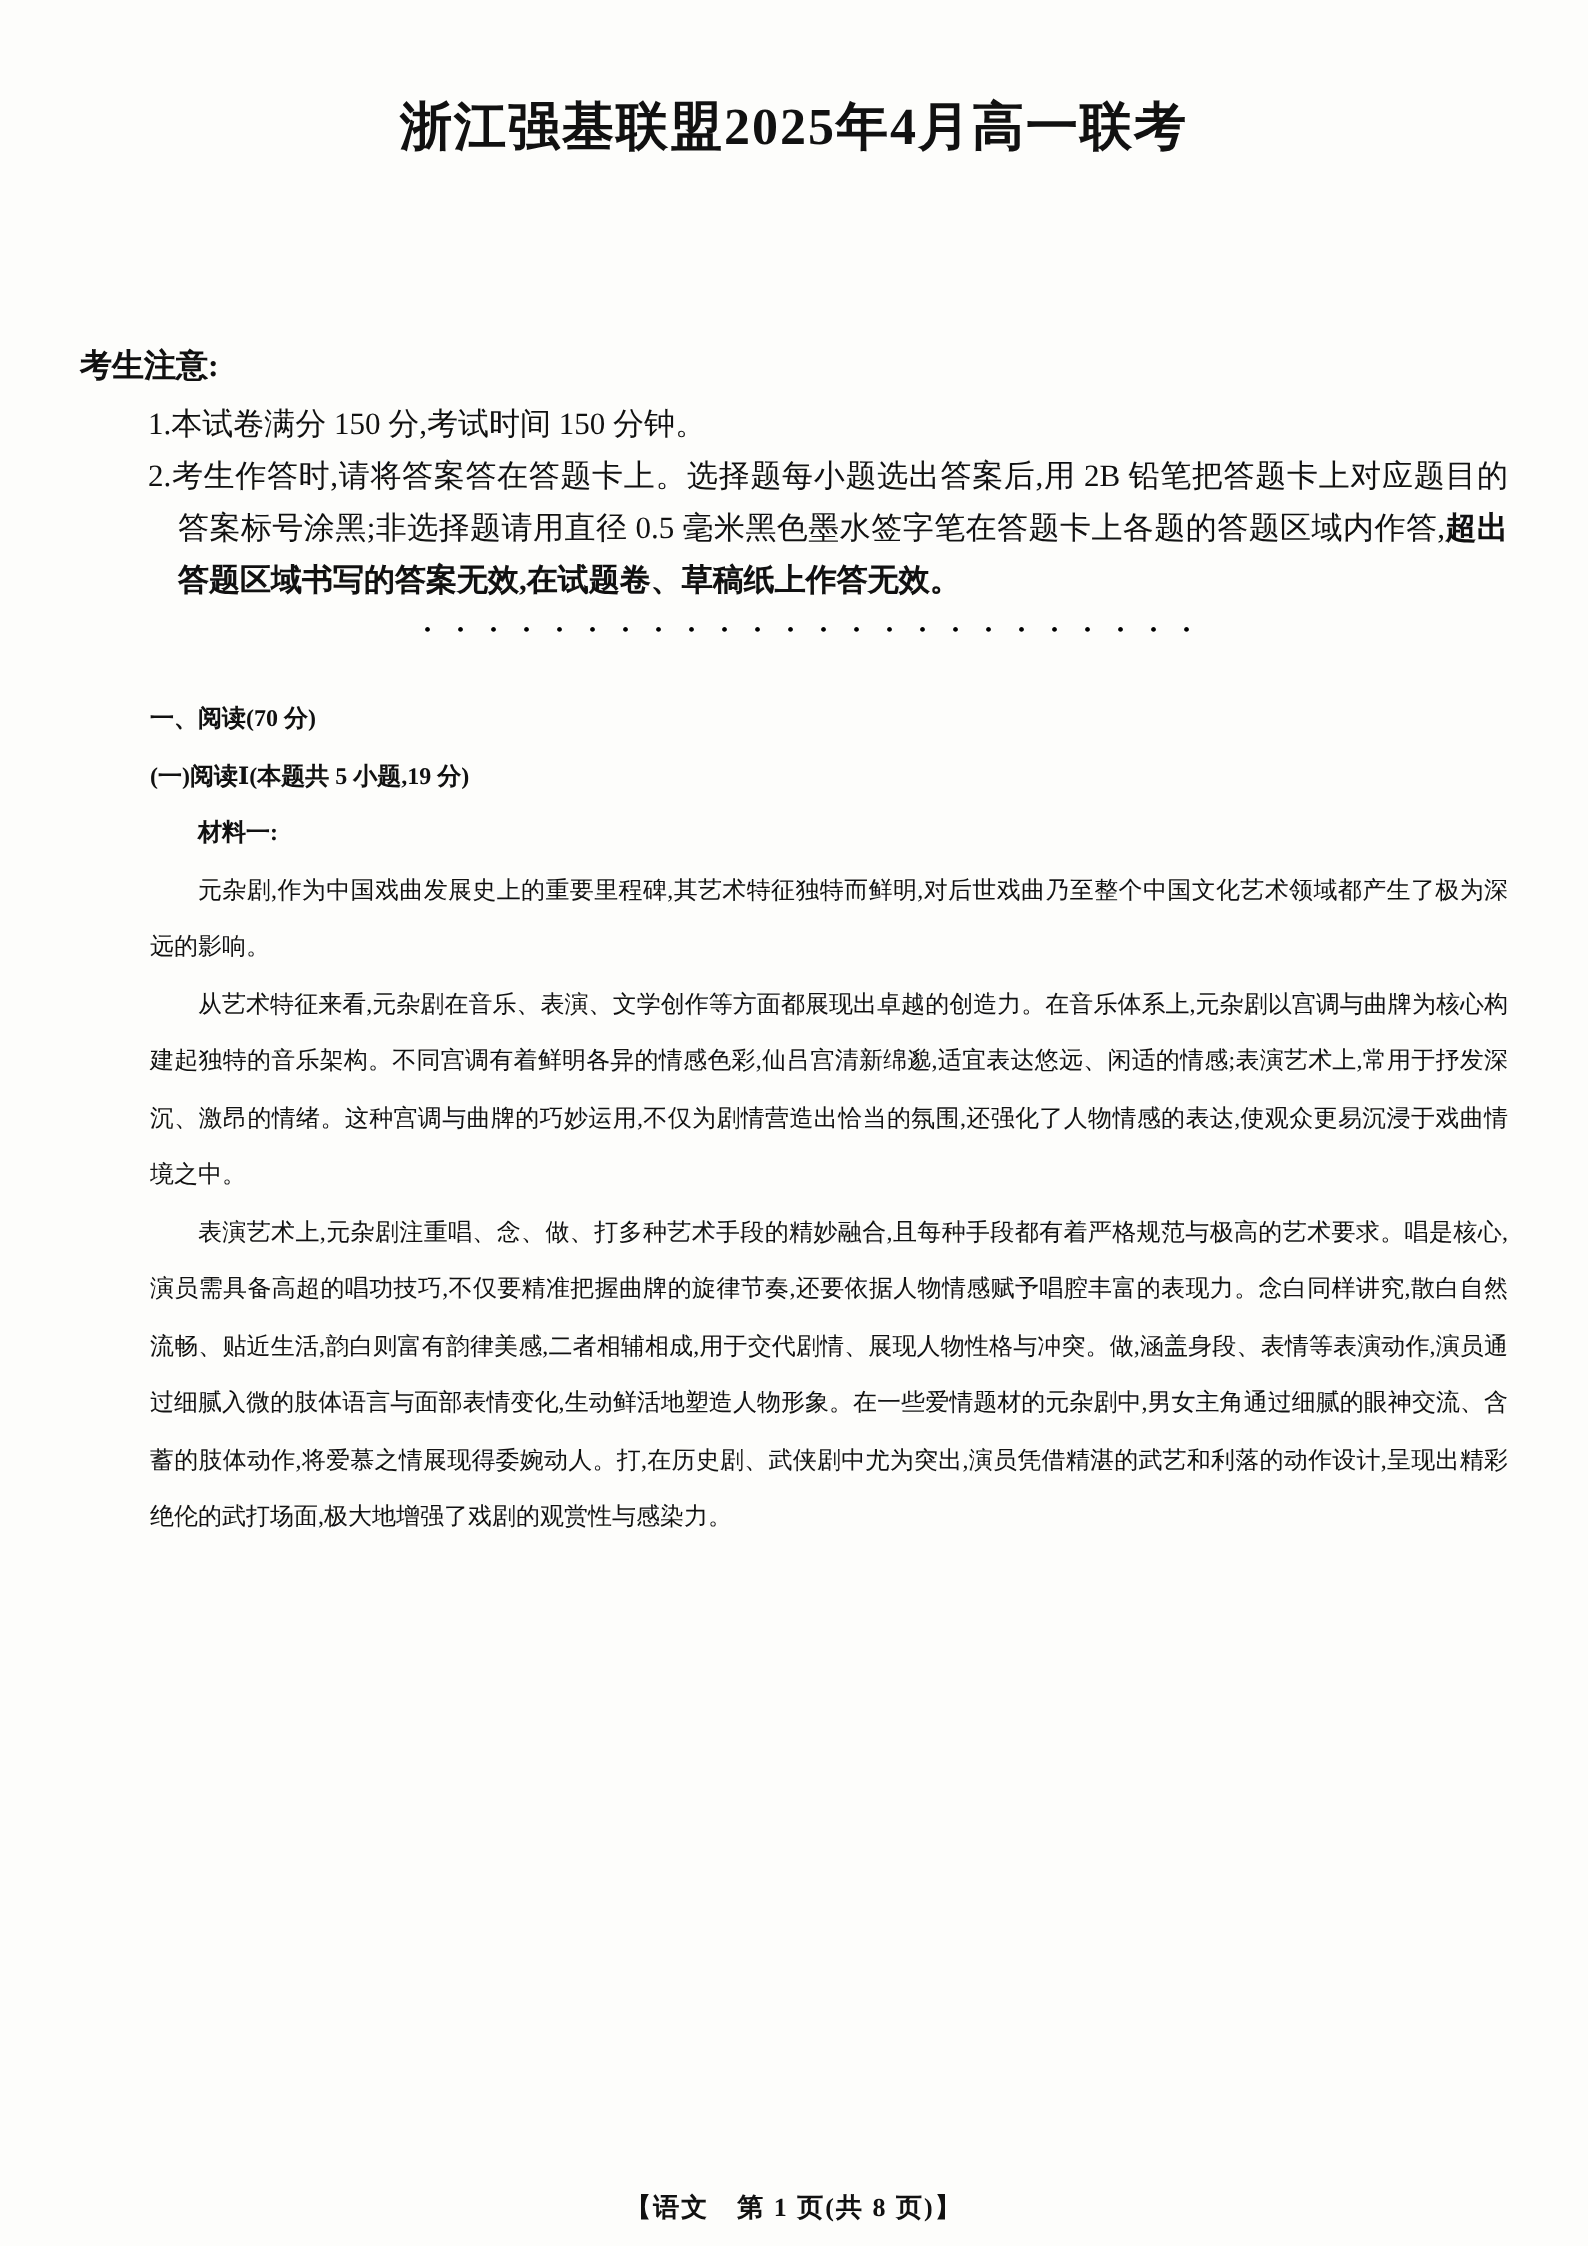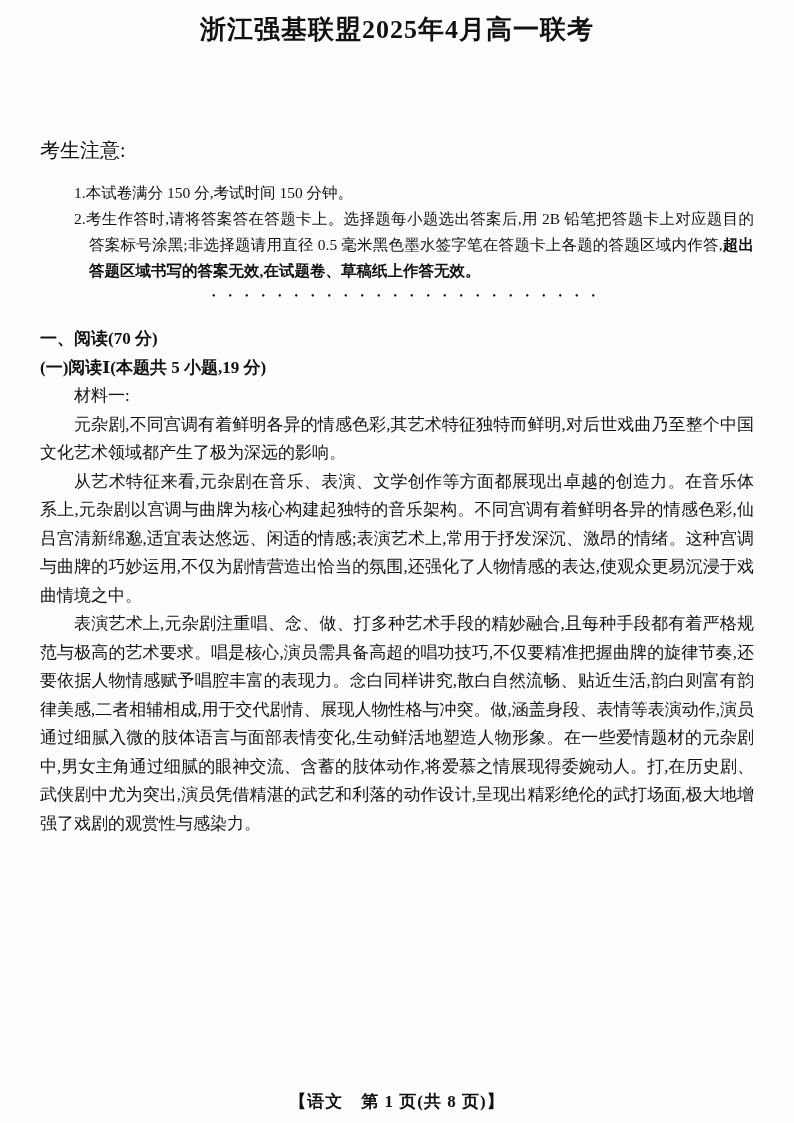--- a/index.html
+++ b/index.html
@@ -7,21 +7,21 @@
   body {
     font-family: "Liberation Serif", "DejaVu Serif", serif;
     color: #111;
   }
   .page {
     width: 794px;
     height: 1123px;
     margin: 0 auto;
     background: #fdfdfb;
     position: relative;
-    padding: 14px 40px 0 40px;
+    padding: 48px 40px 0 40px;
     overflow: hidden;
   }
   .exam-title {
     text-align: center;
     font-size: 26px;
     font-weight: 700;
     letter-spacing: 1px;
     line-height: 1.2;
   }
   .subject-title {
@@ -31,59 +31,60 @@
     letter-spacing: 3px;
     margin-top: 28px;
     line-height: 1.2;
   }
   .notice {
     margin-top: 92px;
     font-size: 15.5px;
     line-height: 26px;
   }
   .notice-label {
-    font-weight: 400;
-    font-size: 20px;
-    margin-bottom: 17px;
+    font-weight: 700;
+    font-size: 16px;
+    margin-bottom: 3px;
   }
   .notice-item {
     margin-left: 34px;
     padding-left: 15px;
     text-indent: -15px;
     text-align: justify;
   }
   .bold-em { font-weight: 700; }
   .dots-row {
     margin: 5px 0 0 172px;
     font-size: 10px;
     line-height: 14px;
     letter-spacing: 13px;
     color: #000;
     white-space: nowrap;
   }
   .reading {
     margin-top: 22px;
-    font-size: 17px;
+    font-size: 12px;
     line-height: 28.5px;
+    margin-left: 35px;
   }
   .sec-h { font-weight: 700; }
   .indent { text-indent: 2em; }
-  .material-label { font-weight: 400; text-indent: 2em; }
+  .material-label { font-weight: 700; text-indent: 2em; }
   .para {
     text-indent: 2em;
     text-align: justify;
     font-weight: 500;
   }
   .footer {
     position: absolute;
     left: 0;
     right: 0;
     bottom: 10px;
     text-align: center;
-    font-size: 17px;
+    font-size: 13px;
     font-weight: 700;
     letter-spacing: 1px;
   }
 </style>
 </head>
 <body>
 
 <div class="page">
 
   <h1 class="exam-title">浙江强基联盟2025年4月高一联考</h1>
@@ -92,20 +93,20 @@
     <div class="notice-label">考生注意:</div>
     <p class="notice-item">1.本试卷满分 150 分,考试时间 150 分钟。</p>
     <p class="notice-item"><span>2.考生作答时,请将答案答在答题卡上。选择题每小题选出答案后,用 2B 铅笔把答题卡上对应题目的答案标号涂黑;非选择题请用直径 0.5 毫米黑色墨水签字笔在答题卡上各题的答题区域内作答,</span><b class="bold-em">超出答题区域书写的答案无效,在试题卷、草稿纸上作答无效。</b></p>
     <div class="dots-row">••••••••••••••••••••••••</div>
   </section>
 
   <section class="reading">
     <div class="sec-h">一、阅读(70 分)</div>
     <div class="sec-h">(一)阅读Ⅰ(本题共 5 小题,19 分)</div>
     <div class="material-label">材料一:</div>
-    <p class="para">元杂剧,不同宫调有着鲜明各异的情感色彩,其艺术特征独特而鲜明,对后世戏曲乃至整个中国文化艺术领域都产生了极为深远的影响。</p>
+    <p class="para">元杂剧,作为中国戏曲发展史上的重要里程碑,其艺术特征独特而鲜明,对后世戏曲乃至整个中国文化艺术领域都产生了极为深远的影响。</p>
     <p class="para">从艺术特征来看,元杂剧在音乐、表演、文学创作等方面都展现出卓越的创造力。在音乐体系上,元杂剧以宫调与曲牌为核心构建起独特的音乐架构。不同宫调有着鲜明各异的情感色彩,仙吕宫清新绵邈,适宜表达悠远、闲适的情感;表演艺术上,常用于抒发深沉、激昂的情绪。这种宫调与曲牌的巧妙运用,不仅为剧情营造出恰当的氛围,还强化了人物情感的表达,使观众更易沉浸于戏曲情境之中。</p>
     <p class="para">表演艺术上,元杂剧注重唱、念、做、打多种艺术手段的精妙融合,且每种手段都有着严格规范与极高的艺术要求。唱是核心,演员需具备高超的唱功技巧,不仅要精准把握曲牌的旋律节奏,还要依据人物情感赋予唱腔丰富的表现力。念白同样讲究,散白自然流畅、贴近生活,韵白则富有韵律美感,二者相辅相成,用于交代剧情、展现人物性格与冲突。做,涵盖身段、表情等表演动作,演员通过细腻入微的肢体语言与面部表情变化,生动鲜活地塑造人物形象。在一些爱情题材的元杂剧中,男女主角通过细腻的眼神交流、含蓄的肢体动作,将爱慕之情展现得委婉动人。打,在历史剧、武侠剧中尤为突出,演员凭借精湛的武艺和利落的动作设计,呈现出精彩绝伦的武打场面,极大地增强了戏剧的观赏性与感染力。</p>
   </section>
 
   <div class="footer">【语文　第 1 页(共 8 页)】</div>
 
 </div>
 
 </body></html>

